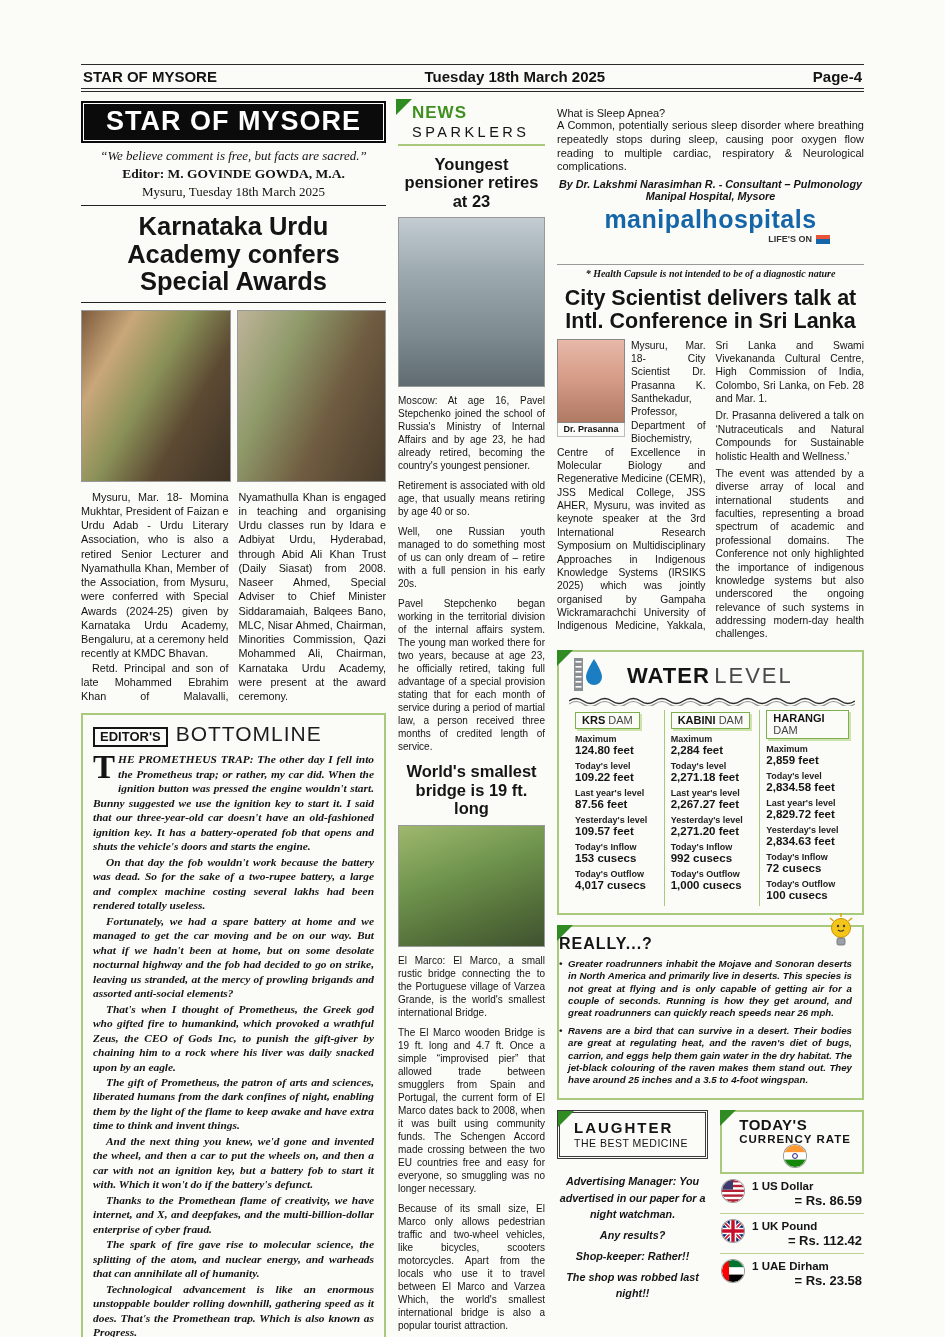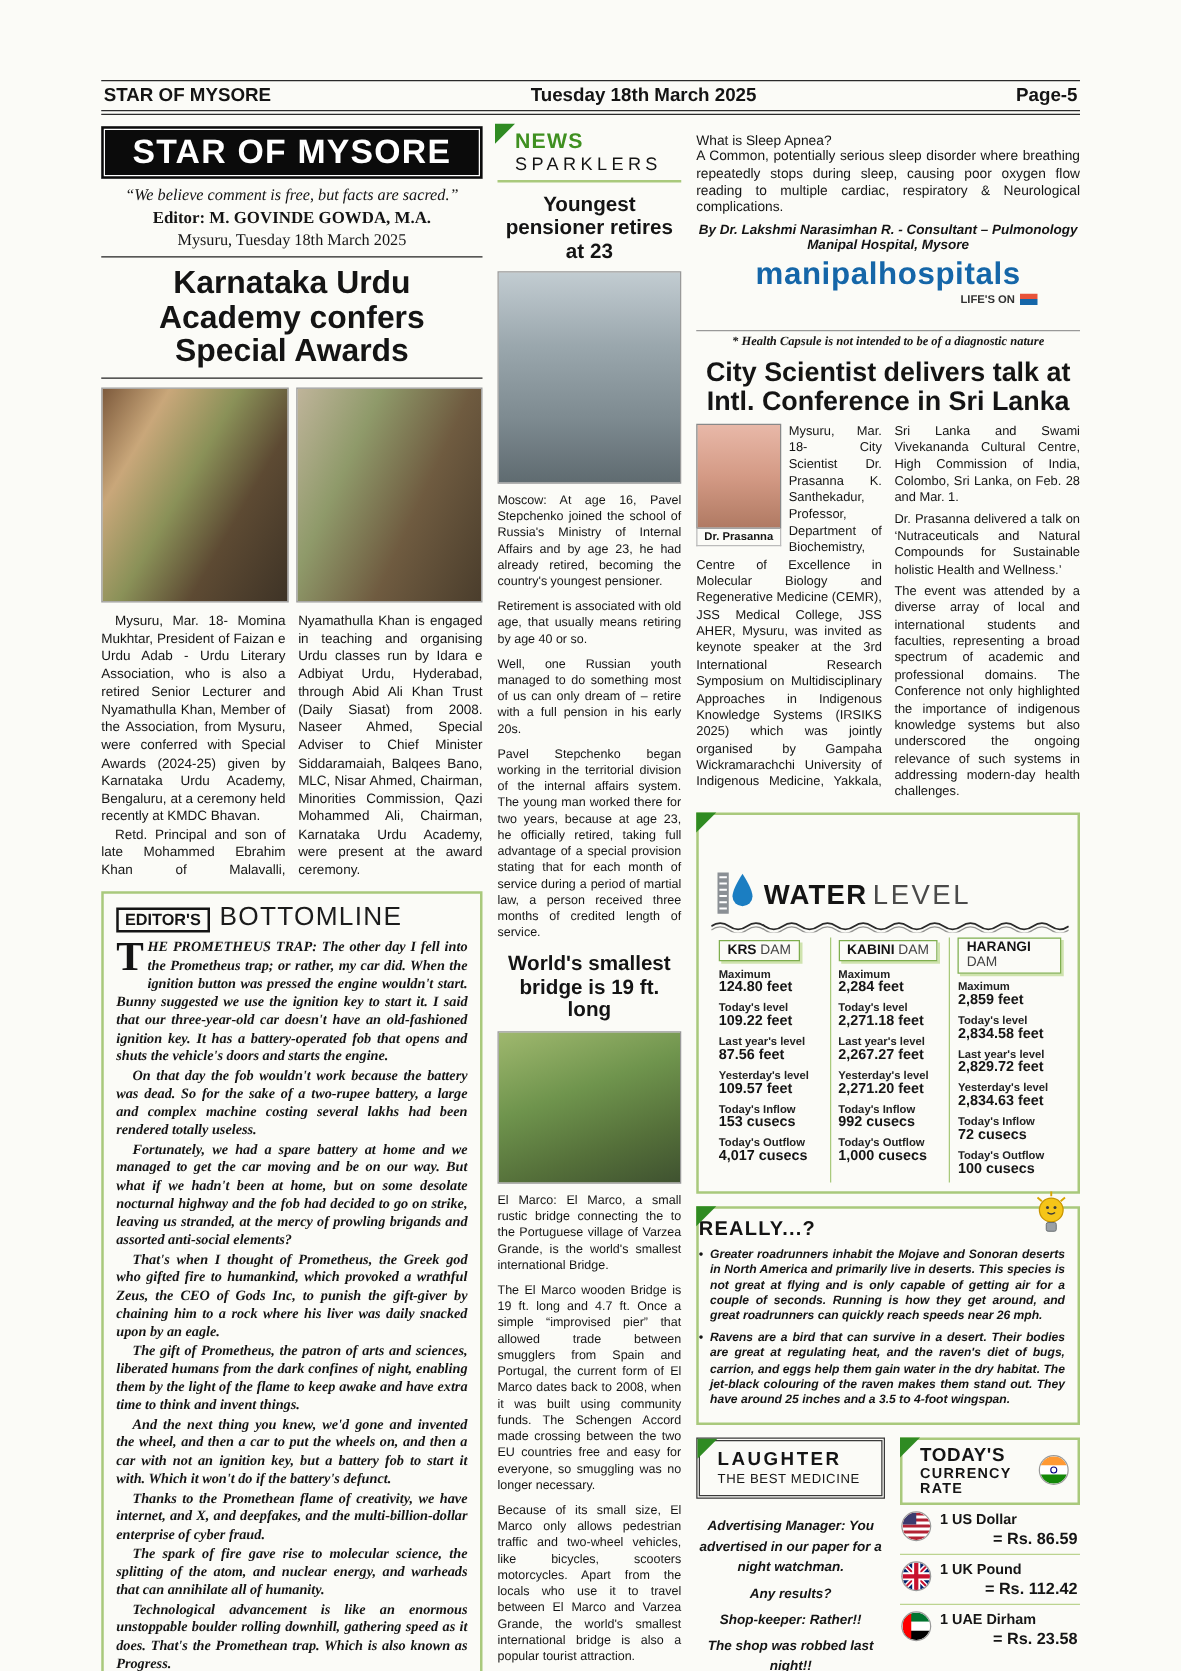--- a/index.html
+++ b/index.html
@@ -98,21 +98,21 @@
   .head2 { font-size:21.5px; font-weight:bold; line-height:1.06; text-align:center;
     margin:8px 0 6px; }
   .sci { column-count:2; column-gap:10px; font-size:10.3px; line-height:1.3; text-align:justify; }
   .sci p { margin-bottom:4px; }
   .sciphoto { float:left; width:68px; margin:0 6px 3px 0; }
   .sciphoto .img { height:84px; background:linear-gradient(180deg,#e8b8a8 0%,#d49a85 50%,#b07a63 100%); border:1px solid #888; }
   .sciphoto .cap { font-size:9px; font-weight:bold; text-align:center; border:1px solid #bbb; border-top:none; padding:1px 0; }
 
   
   .wlbox { position:relative; border:2px solid #a9c97c; margin-top:9px; padding:5px 7px 7px 10px; }
-  .wlhead { display:flex; align-items:center; gap:8px; padding-left:4px;margin-top:40px; }
+  .wlhead { display:flex; align-items:center; gap:24px; padding-left:4px; }
   .wl-water { font-size:22px; font-weight:bold; letter-spacing:1px; }
   .wl-level { font-size:22px; color:#4a4a4a; letter-spacing:2px; }
   .wave { display:block; margin:1px 0 4px; }
   .dams { display:flex; }
   .dam { flex:1; padding:0 6px; }
   .dam + .dam { border-left:1.5px solid #a9c97c; }
   .damchip { display:inline-block; border:1.5px solid #7fae4f; padding:1px 6px 2px;
     font-size:11px; margin-bottom:5px; box-shadow:2px 2px 0 #cfe3ae; }
   .damchip b { font-weight:bold; }
   .damchip span { color:#444; }
@@ -132,21 +132,21 @@
   .laugh { flex:1.05; }
   .laughbox { position:relative; border:3px double #3a3a3a; padding:6px 8px 7px 14px; }
   .laugh-title { font-weight:bold; font-size:15px; letter-spacing:2px; }
   .laugh-sub { font-size:10.5px; letter-spacing:0.5px; margin-top:1px; }
   .joke { margin-top:14px; text-align:center; font-style:italic; font-weight:bold;
     font-size:10.8px; line-height:1.55; }
   .joke p { margin-bottom:4px; }
 
   .curr { flex:1; }
   .currhead { position:relative; border:2px solid #a9c97c; padding:4px 8px 5px 14px;
-    display:flex; justify-content:space-between; align-items:center; }
+    display:flex; justify-content:space-between; align-items:center;flex-direction:column; }
   .curr-t1 { font-weight:bold; font-size:15px; letter-spacing:0.5px; }
   .curr-t2 { font-size:11.5px; font-weight:bold; letter-spacing:1px; }
   .currrow { display:flex; gap:8px; align-items:flex-start; padding:6px 2px 5px;
     border-bottom:1.5px solid #bcd490; }
   .currrow:last-child { border-bottom:none; }
   .currinfo { flex:1; }
   .curr-name { font-weight:bold; font-size:11.5px; }
   .curr-val { font-weight:bold; font-size:13px; text-align:right; margin-top:1px; }
   .flag { width:22px; height:22px; flex:none; border-radius:50%; overflow:hidden;
     box-shadow:0 0 0 1px #999; }
@@ -154,21 +154,21 @@
 </head>
 <body>
 
 <div class="page">
   <div class="inner">
 
     <div class="rule-top"></div>
     <div class="runhead">
       <span>STAR OF MYSORE</span>
       <span>Tuesday 18th March 2025</span>
-      <span>Page-5</span>
+      <span>Page-4</span>
     </div>
     <div class="rule-dbl"></div>
 
     <div class="cols">
 
       <div class="col-left">
         <div class="masthead">STAR OF MYSORE</div>
         <div class="tagline">“We believe comment is free, but facts are sacred.”</div>
         <div class="editorline">Editor: M. GOVINDE GOWDA, M.A.</div>
         <div class="dateline">Mysuru, Tuesday 18th March 2025</div>
@@ -221,21 +221,21 @@
           <p>Retirement is associated with old age, that usually means retiring by age 40 or so.</p>
           <p>Well, one Russian youth managed to do something most of us can only dream of – retire with a full pension in his early 20s.</p>
           <p>Pavel Stepchenko began working in the territorial division of the internal affairs system. The young man worked there for two years, because at age 23, he officially retired, taking full advantage of a special provision stating that for each month of service during a period of martial law, a person received three months of credited length of service.</p>
         </div>
 
         <h2 class="midhead">World's smallest bridge is 19 ft. long</h2>
         <div class="ph-bridge"></div>
         <div class="midtext">
           <p>El Marco: El Marco, a small rustic bridge connecting the to the Portuguese village of Varzea Grande, is the world's smallest international Bridge.</p>
           <p>The El Marco wooden Bridge is 19 ft. long and 4.7 ft.  Once a simple “improvised pier” that allowed trade between smugglers from Spain and Portugal, the current form of El Marco dates back to 2008, when it was built using community funds. The Schengen Accord made crossing between the two EU countries free and easy for everyone, so smuggling was no longer necessary.</p>
-          <p>Because of its small size, El Marco only allows pedestrian traffic and two-wheel vehicles, like bicycles, scooters motorcycles. Apart from the locals who use it to travel between El Marco and Varzea Grande, the world's smallest international bridge is also a popular tourist attraction.</p>
+          <p>Because of its small size, El Marco only allows pedestrian traffic and two-wheel vehicles, like bicycles, scooters motorcycles. Apart from the locals who use it to travel between El Marco and Varzea Which, the world's smallest international bridge is also a popular tourist attraction.</p>
         </div>
       </div>
 
       <div class="col-right">
 
         <div class="hc-q">What is Sleep Apnea?</div>
         <div class="hc-a">A Common, potentially serious sleep disorder where breathing repeatedly stops during sleep, causing poor oxygen flow reading to multiple cardiac, respiratory &amp; Neurological complications.</div>
         <div class="hc-by">By  Dr. Lakshmi Narasimhan R.  - Consultant – Pulmonology</div>
         <div class="hc-by" style="margin-top:0">Manipal Hospital, Mysore</div>
         <div class="manipal">manipalhospitals</div>

